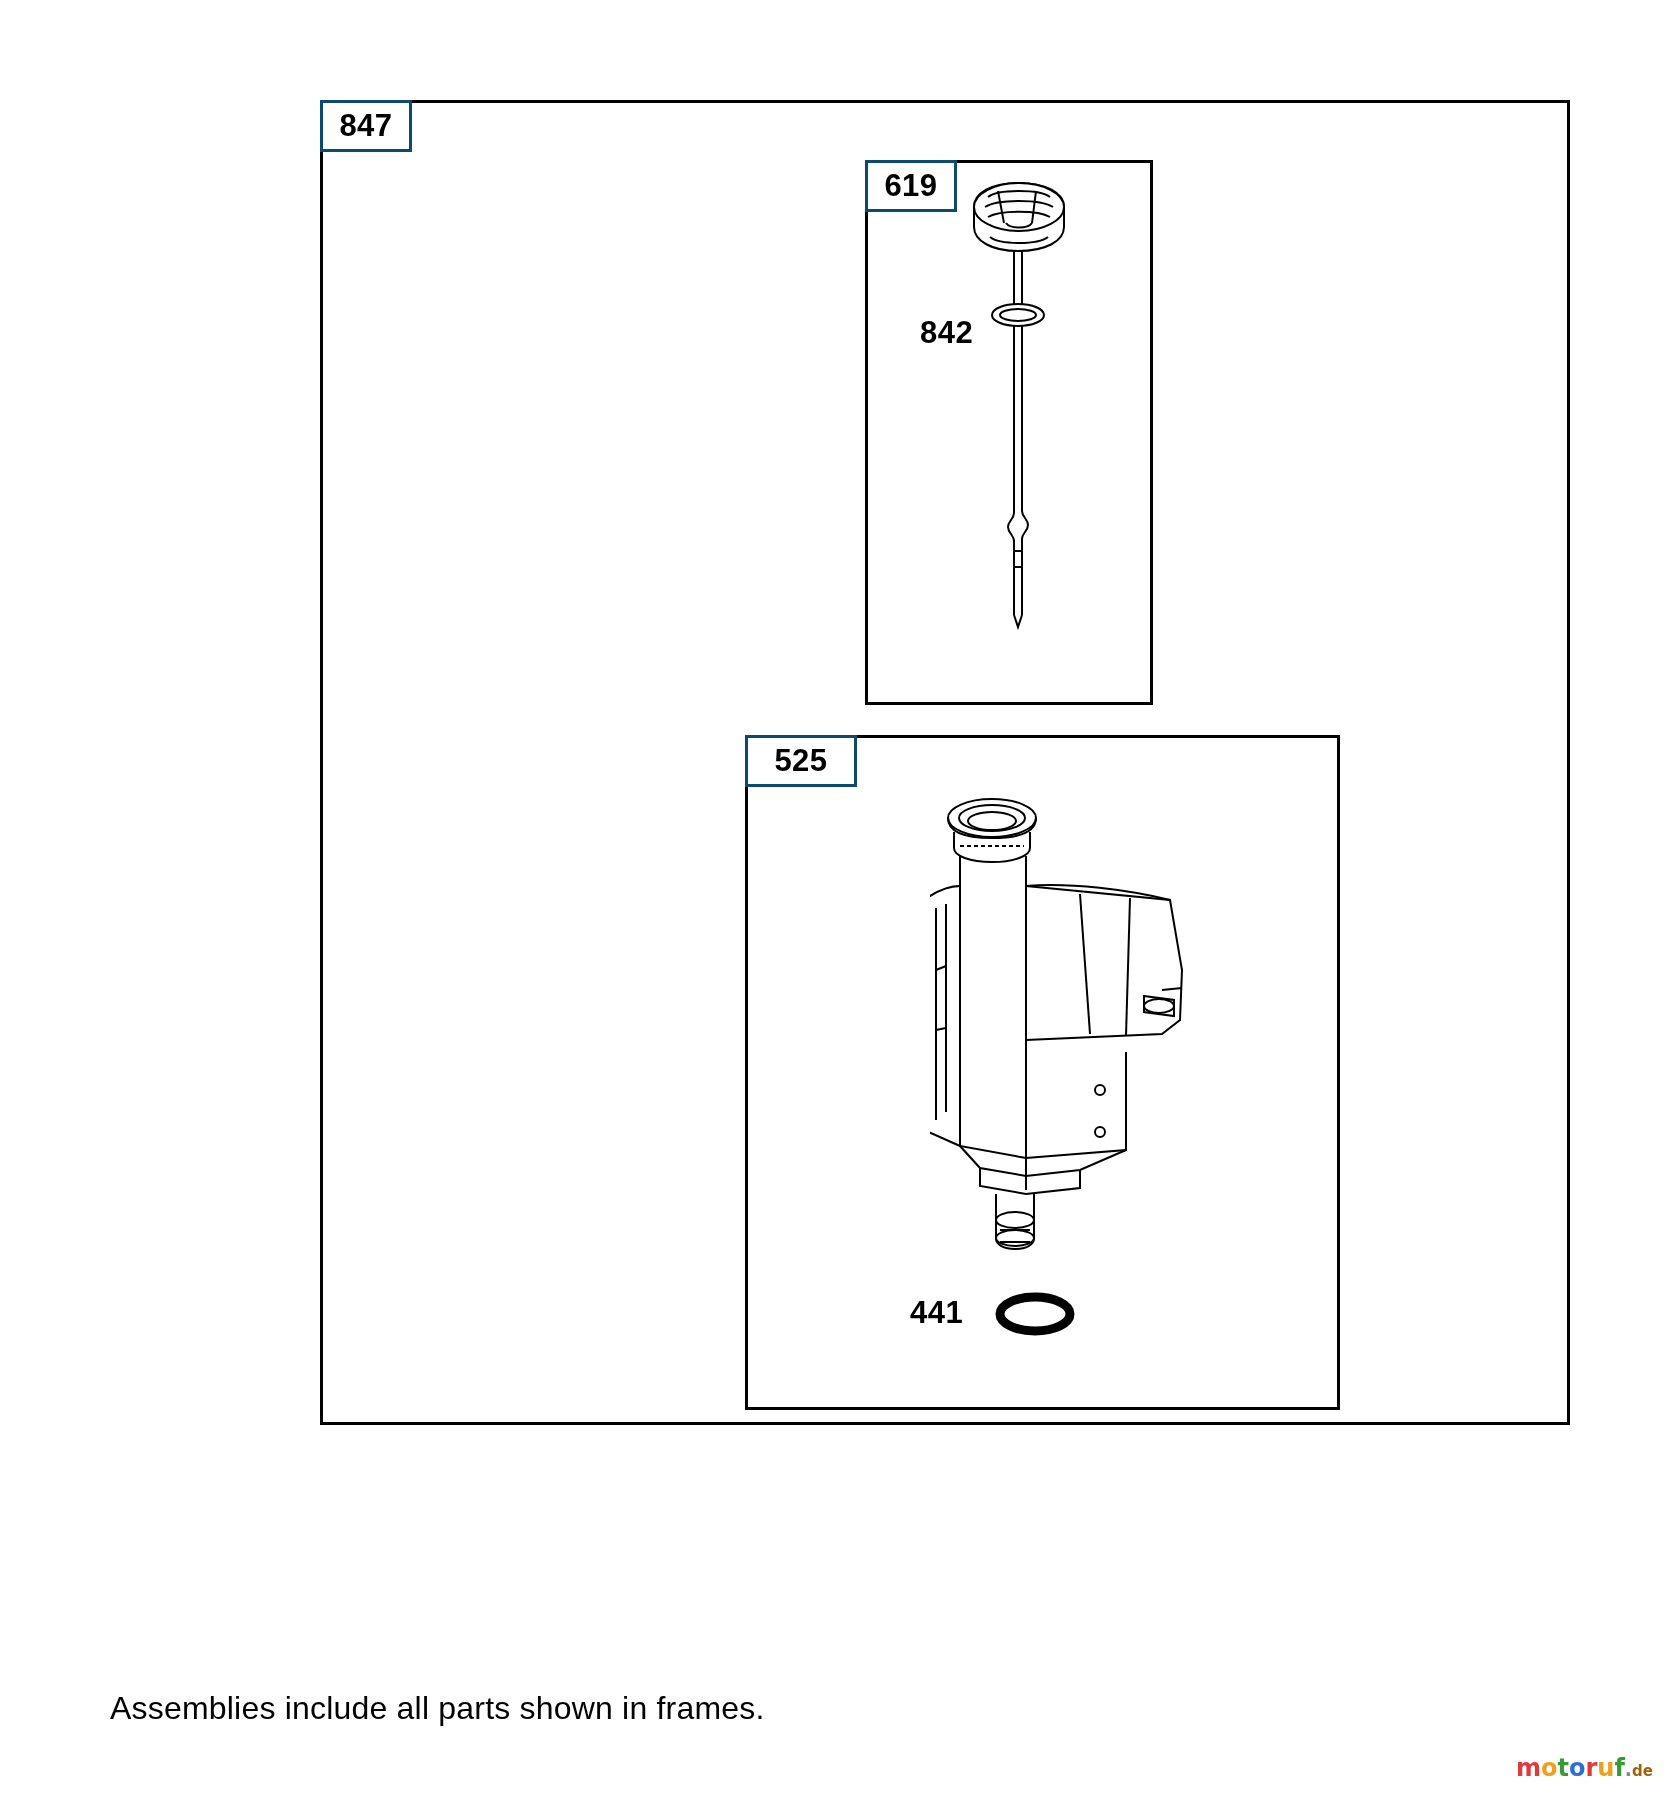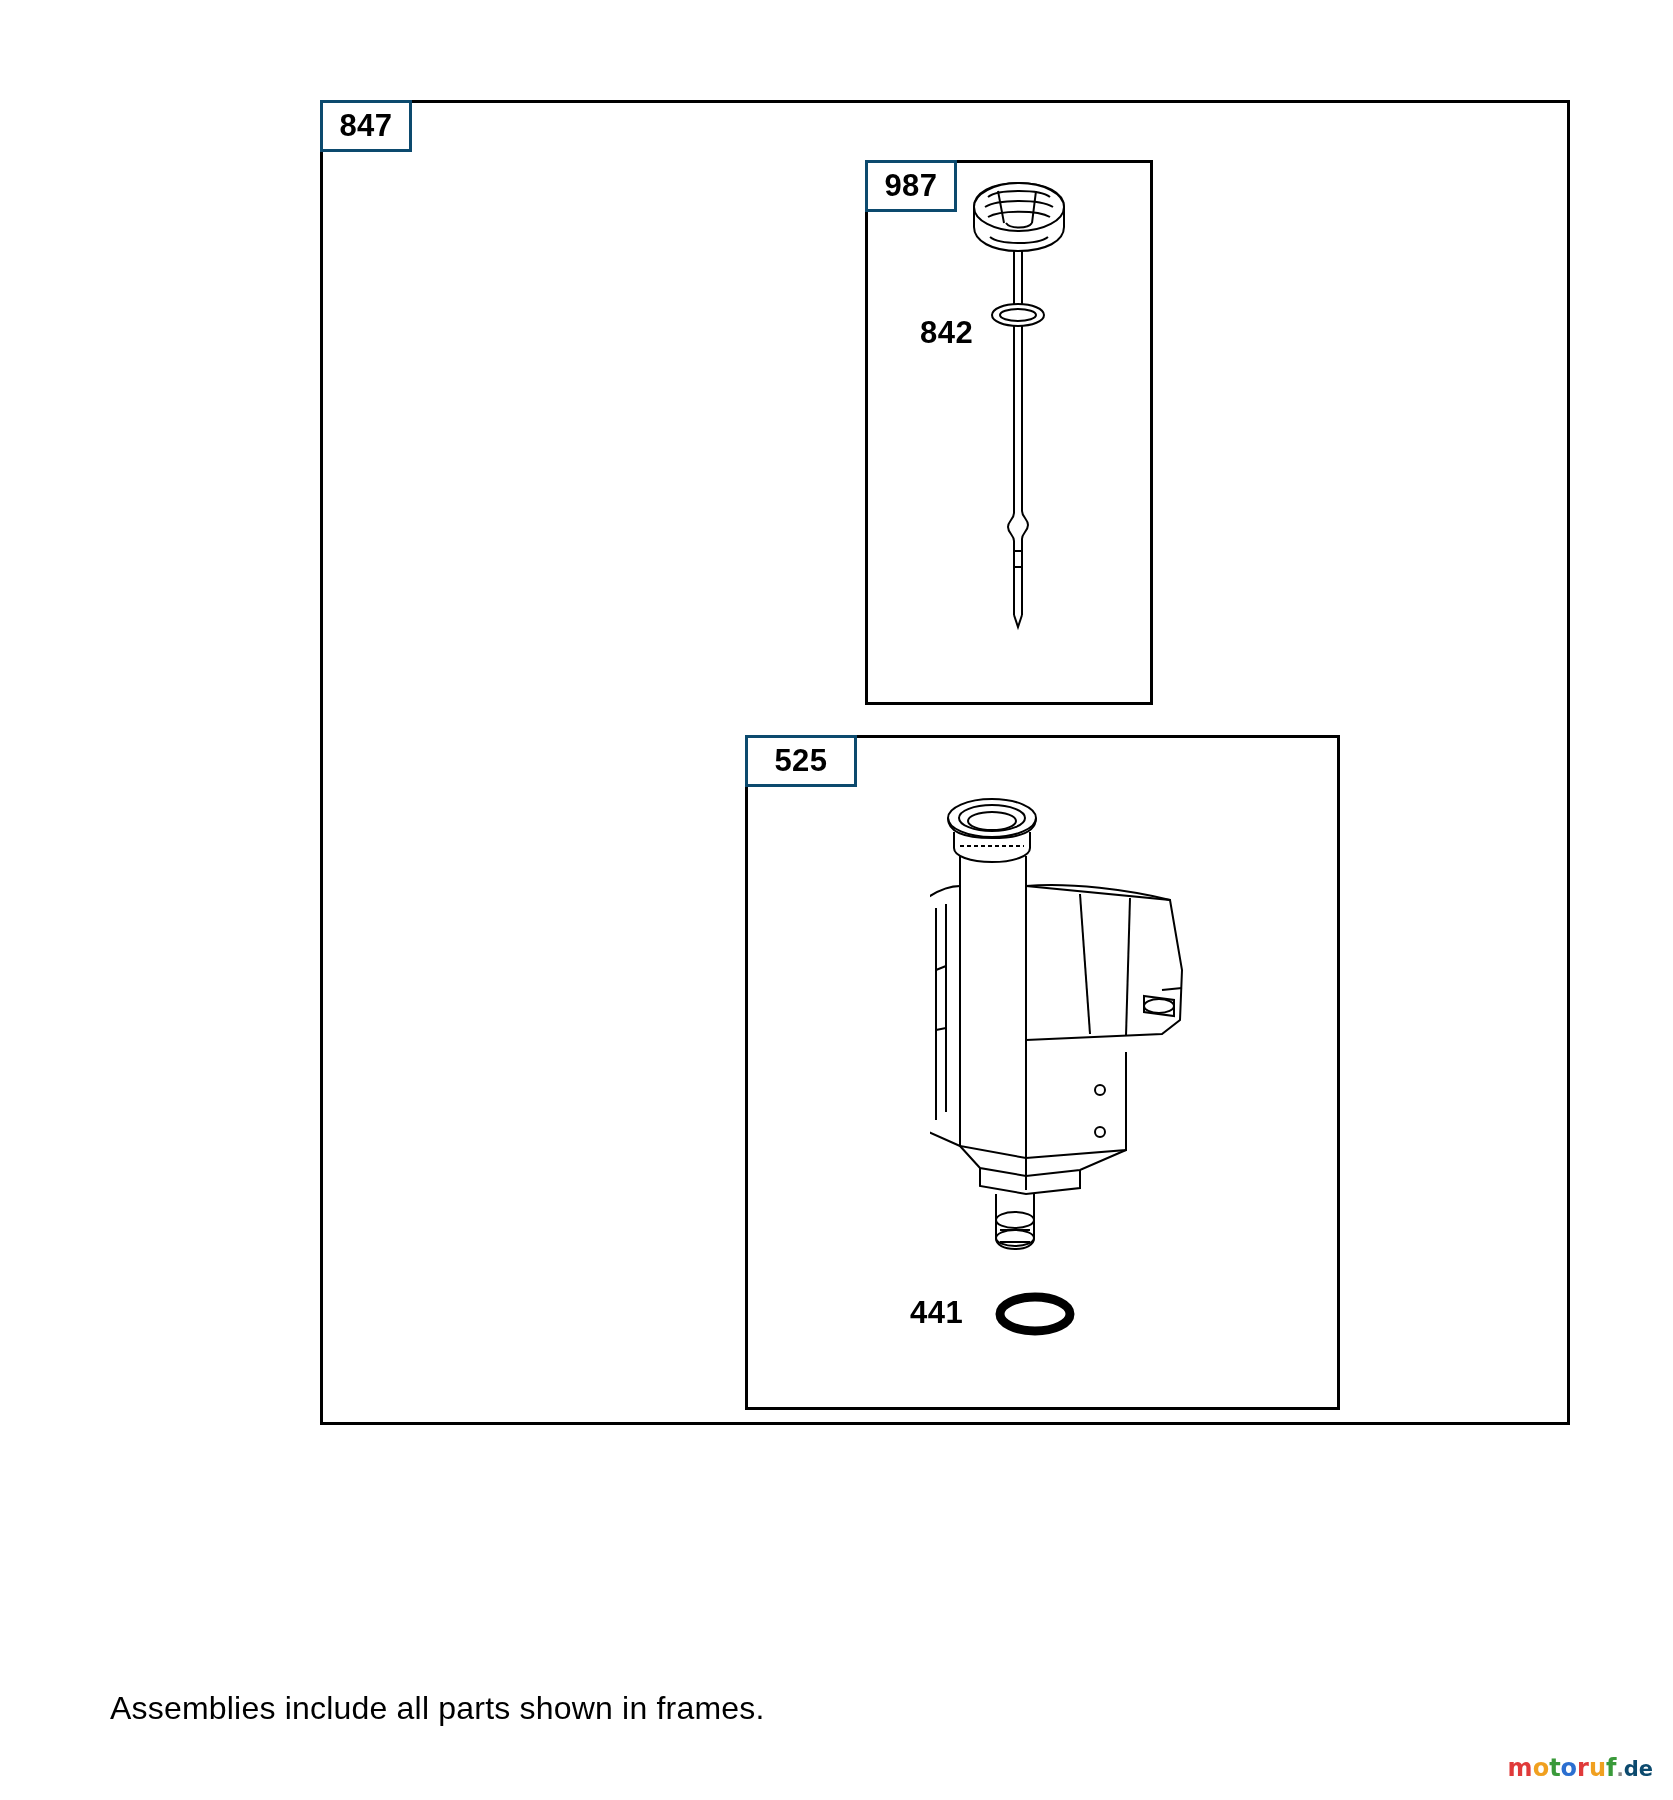--- a/index.html
+++ b/index.html
@@ -104,21 +104,21 @@
     white-space: nowrap;
   }
   #watermark .m { color: #e03a3a; }
   #watermark .o1 { color: #f0a020; }
   #watermark .t { color: #3a9a3a; }
   #watermark .o2 { color: #2b6fd0; }
   #watermark .r { color: #e03a3a; }
   #watermark .u { color: #f0a020; }
   #watermark .f { color: #3a9a3a; }
   #watermark .dot { color: #888; font-size: 19px; }
-  #watermark .de { color: #0c4a6e; font-size: 21px; margin-top: 28px; }
+  #watermark .de { color: #a16207; font-size: 15px; margin-top: 28px; }
 
   svg { display: block; }
   .art { position: absolute; pointer-events: none; }
 </style>
 </head>
 <body>
 
 <div id="diagram-area">
 
   <div class="frame" id="frame-847"></div>
@@ -204,21 +204,21 @@
     </svg>
   </div>
 
   <div class="art" id="art-oring-524" style="left:995px; top:1290px; width:80px; height:48px;">
     <svg width="80" height="48" viewBox="0 0 80 48">
       <ellipse cx="40" cy="24" rx="35" ry="17" fill="none" stroke="#000" stroke-width="9"></ellipse>
     </svg>
   </div>
 
   <div class="callout-box" id="callout-847">847</div>
-  <div class="callout-box" id="callout-523">987</div>
+  <div class="callout-box" id="callout-523">619</div>
   <div class="callout-box" id="callout-525">525</div>
 
   <div class="plain-label" id="label-842">842</div>
   <div class="plain-label" id="label-524">441</div>
 
 </div>
 
 <div id="caption">Assemblies include all parts shown in frames.</div>
 
 <div id="watermark"><span class="m">m</span><span class="o1">o</span><span class="t">t</span><span class="o2">o</span><span class="r">r</span><span class="u">u</span><span class="f">f</span><span class="dot">.</span><span class="de">de</span></div>

